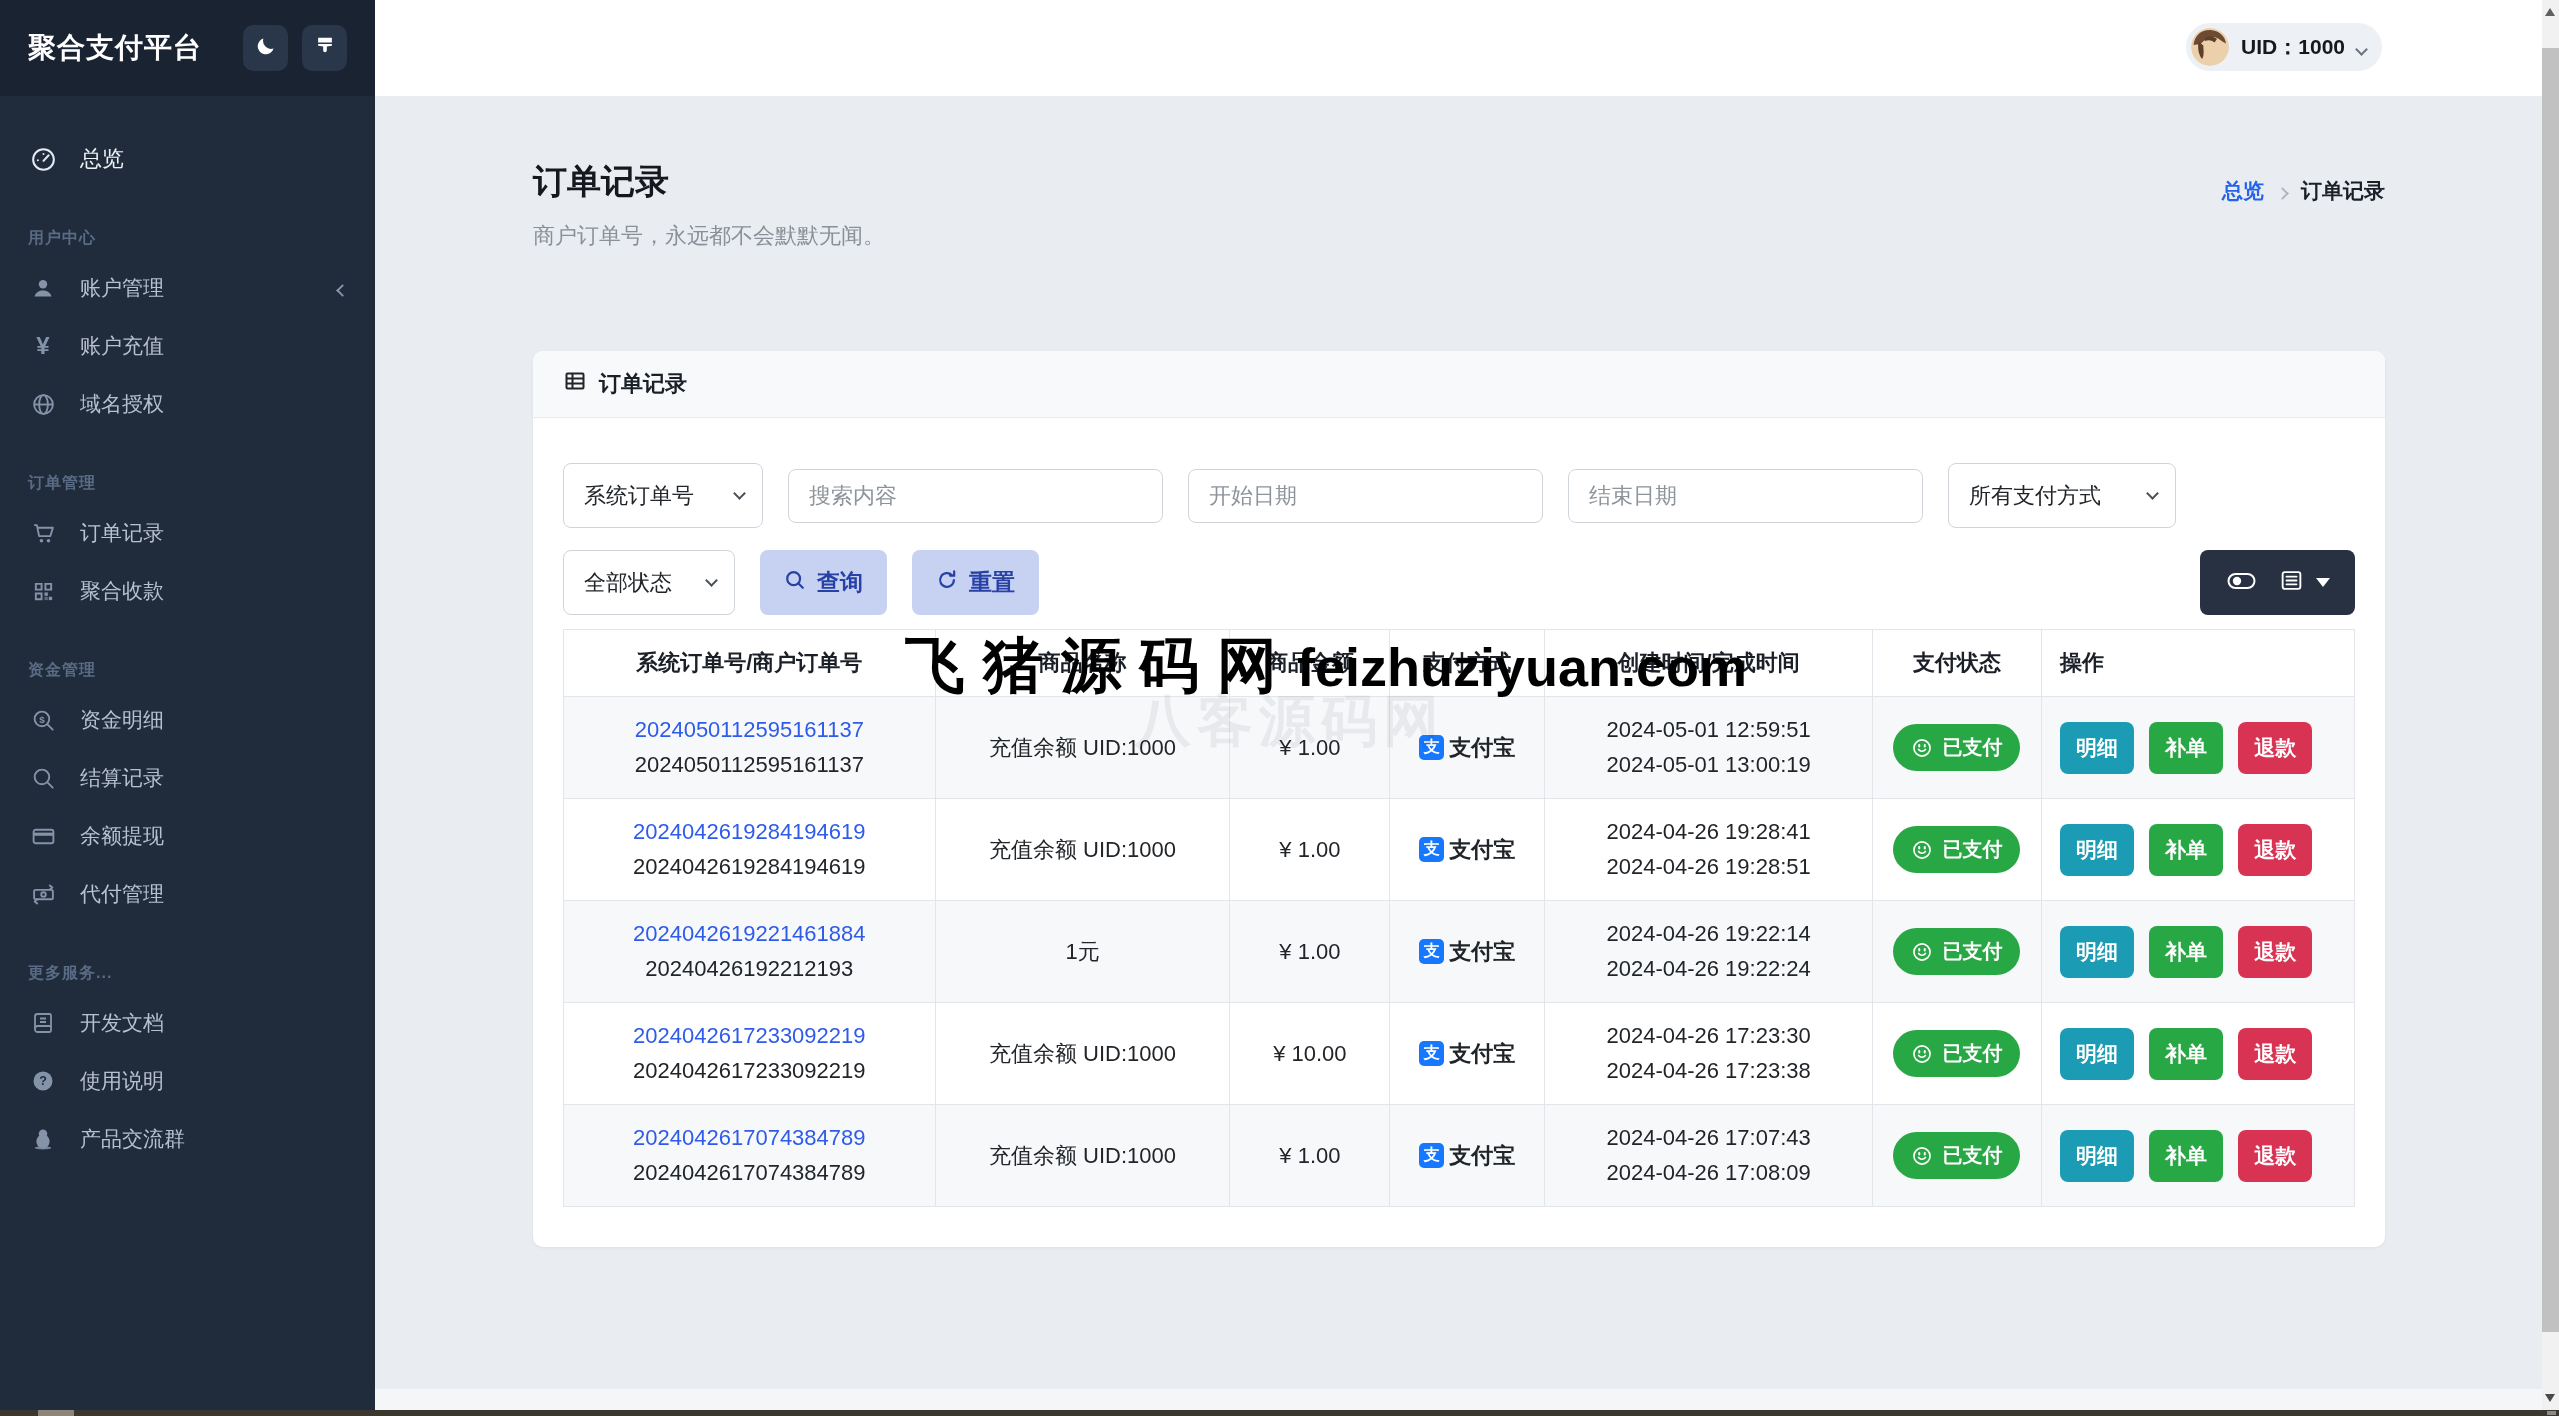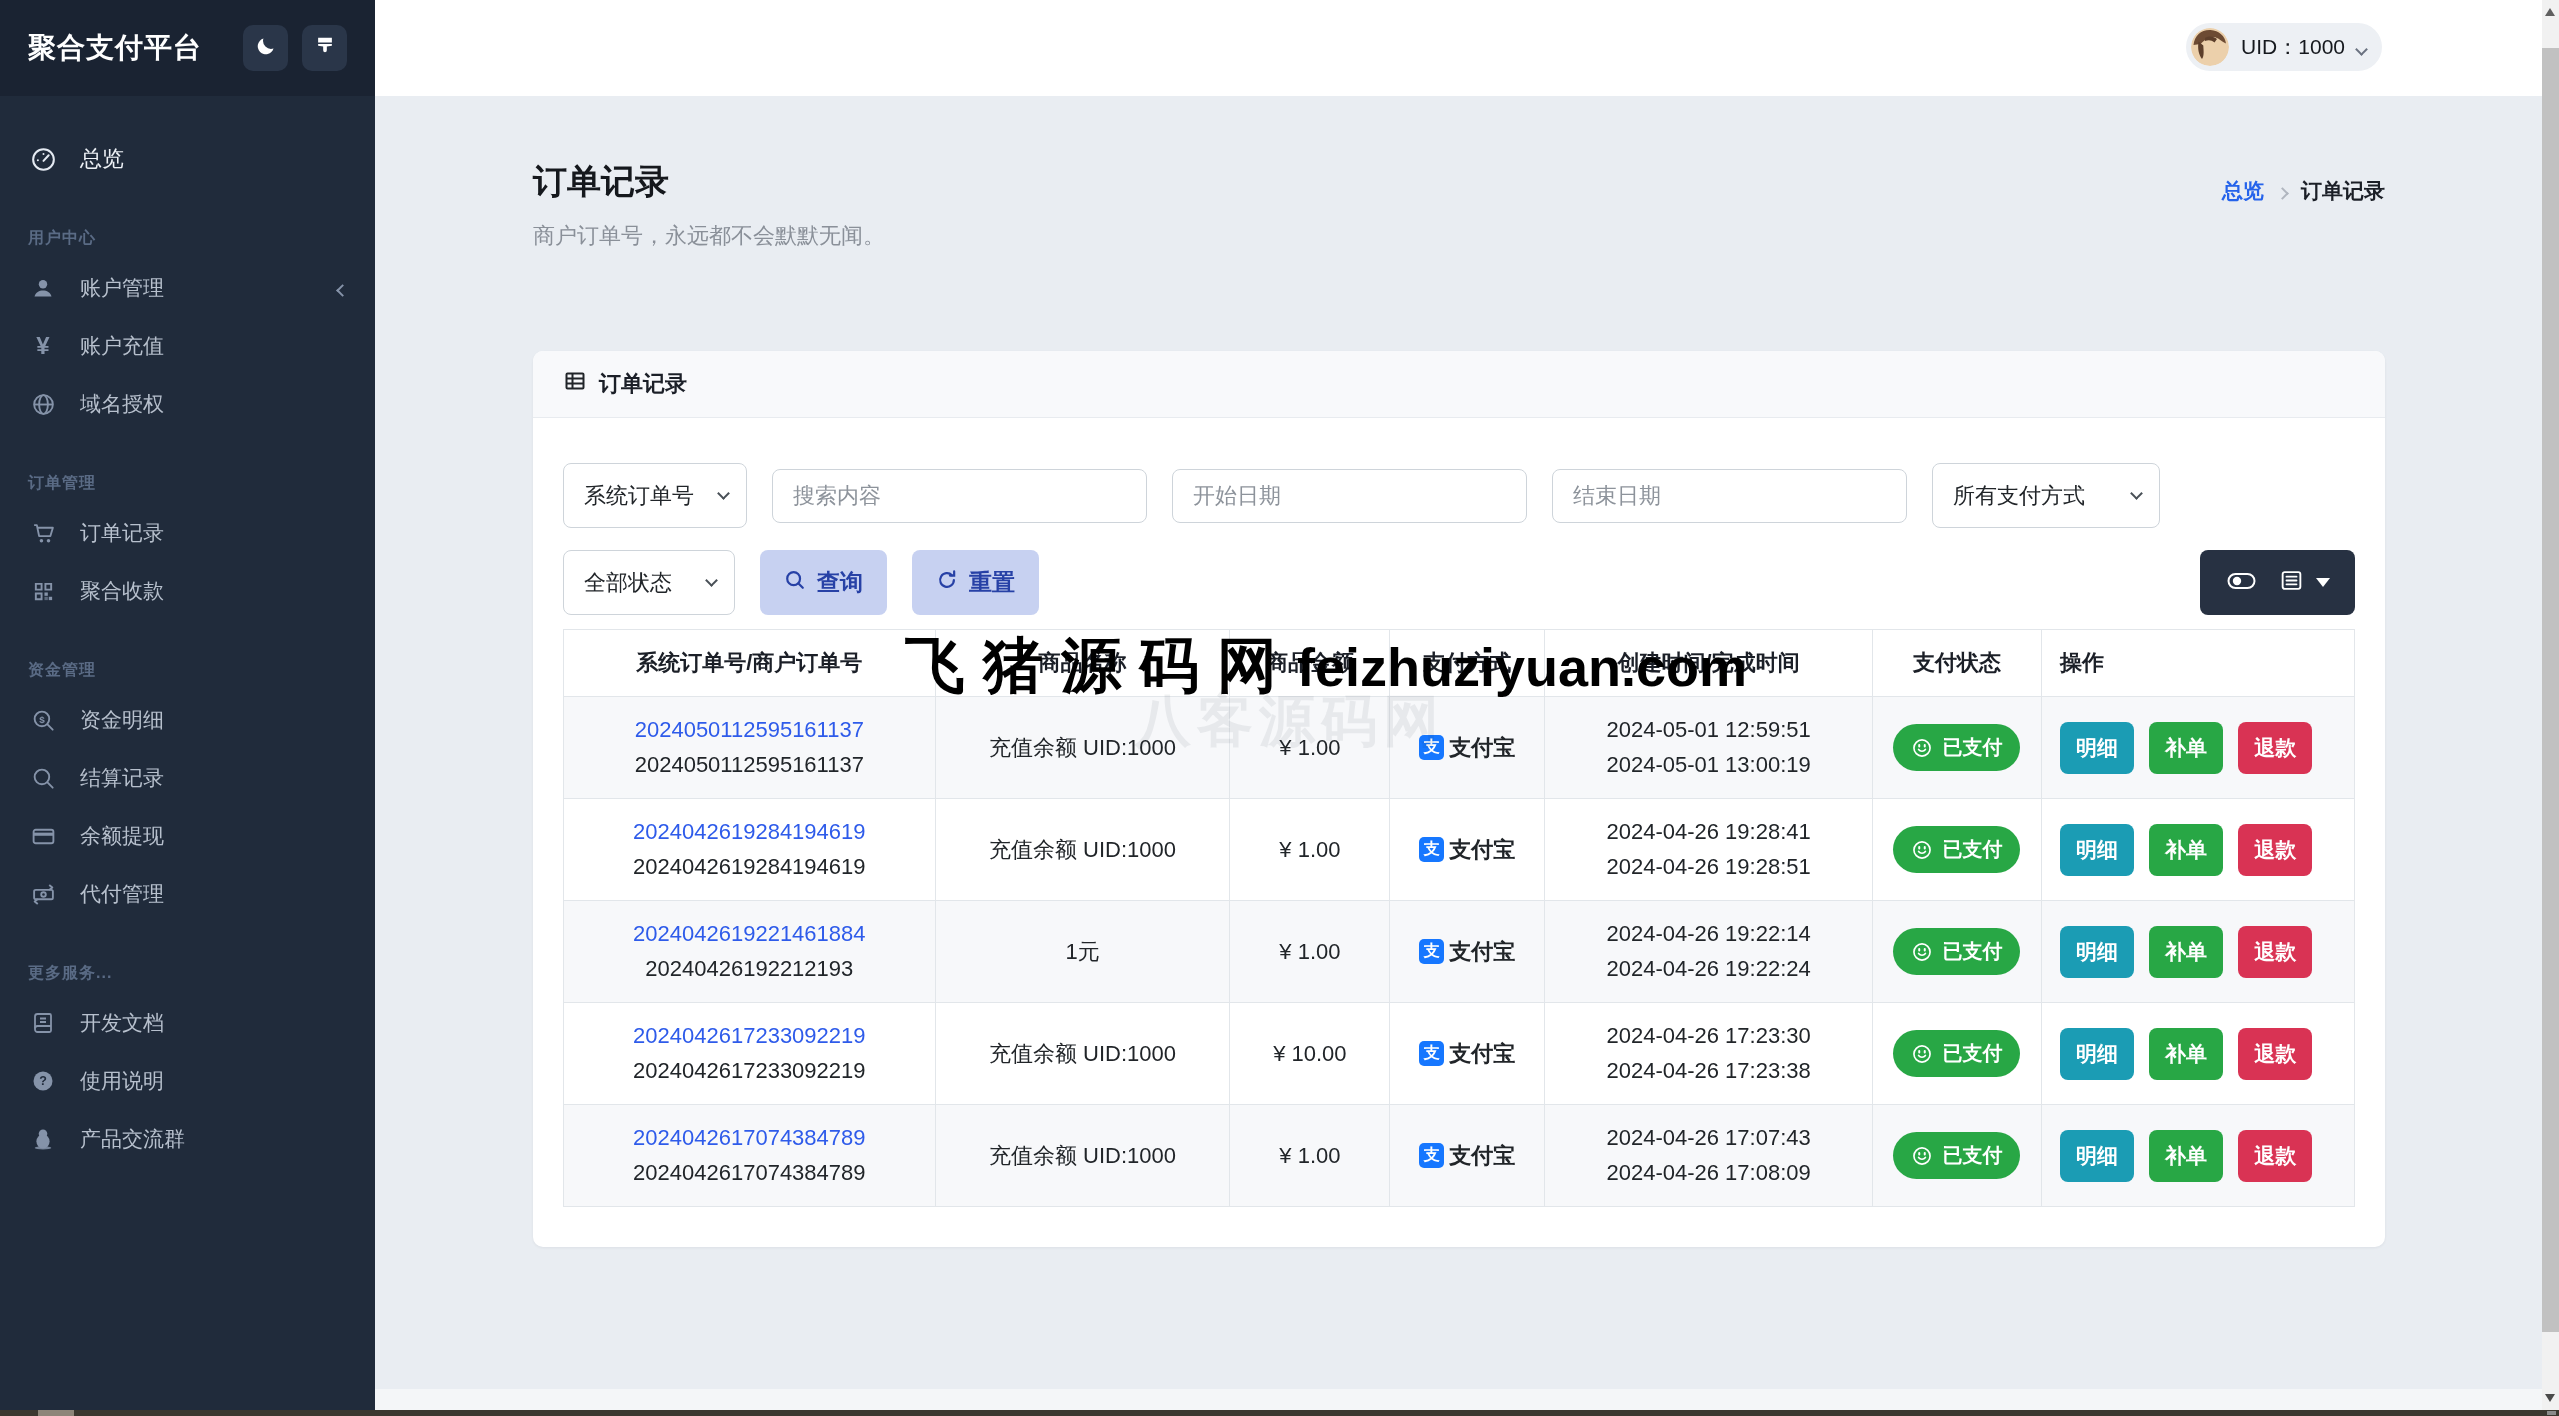--- a/index.html
+++ b/index.html
@@ -20,21 +20,21 @@
   .nav-label { font-size:16px; font-weight:bold; color:#5a6b85; letter-spacing:1px; margin:40px 28px 10px; }
   .nav-right { margin-left:auto; color:#8593a9; }
   .chev { display:inline-block; width:9px; height:9px; border-right:2px solid currentColor; border-bottom:2px solid currentColor; }
   .chev.down { transform:rotate(45deg); margin-top:-4px; }
   .chev.left { transform:rotate(135deg); }
   .chev.right { transform:rotate(-45deg); }
 
   
   .main { flex:1; display:flex; flex-direction:column; position:relative; min-width:0; }
   .topbar { height:96px; flex:none; background:#fff; position:relative; }
-  .uid-pill { position:absolute; right:177px; top:23px; height:48px; background:#edf0f4; border-radius:24px; display:flex; align-items:center; gap:12px; padding:0 16px 0 5px; font-size:21px; font-weight:400; color:#15181d; cursor:pointer; }
+  .uid-pill { position:absolute; right:177px; top:23px; height:48px; background:#edf0f4; border-radius:24px; display:flex; align-items:center; gap:12px; padding:0 16px 0 5px; font-size:21px; font-weight:700; color:#15181d; cursor:pointer; }
   .avatar { width:38px; height:38px; border-radius:50%; overflow:hidden; flex:none; }
   .uid-chev { color:#6b7280; }
 
   .content { flex:1; padding:0 174px 0 158px; position:relative; }
   .page-head { padding-top:63px; display:flex; justify-content:space-between; align-items:flex-start; }
   .page-title { font-size:34px; font-weight:bold; color:#15181d; }
   .page-sub { margin-top:16px; font-size:22px; color:#8a9099; }
   .breadcrumb { display:flex; align-items:center; gap:14px; padding-top:18px; font-size:21px; font-weight:bold; }
   .bc-home { color:#2563eb; cursor:pointer; }
   .bc-sep { color:#b0b6bf; }
@@ -44,21 +44,21 @@
   .card { margin-top:100px; background:#fff; border-radius:10px; box-shadow:0 1px 3px rgba(16,24,40,.06); overflow:hidden; }
   .card-header { height:67px; background:#f8f9fb; border-bottom:1px solid #e8ebef; display:flex; align-items:center; gap:12px; padding:0 30px; font-size:22px; font-weight:bold; color:#1b1f27; }
   .card-body { padding:45px 30px 40px; }
 
   .frow { display:flex; gap:25px; align-items:center; }
   .frow + .frow { margin-top:22px; }
   .fselect { height:65px; border:1px solid #ced4da; border-radius:8px; background:#fff; font-size:22px; color:#212529; display:flex; align-items:center; justify-content:space-between; gap:14px; padding:0 18px 0 20px; cursor:pointer; }
   .fselect .chev { color:#495057; }
   .finput { height:54px; border:1px solid #ced4da; border-radius:8px; background:#fff; font-size:22px; color:#c2410c; padding:0 20px; font-family:inherit; outline:none; }
   .finput::placeholder { color:#8d939b; }
-  .w-type { width:184px; } .w-search { width:375px; } .w-date { width:355px; } .w-pay { width:228px; } .w-status { width:172px; }
+  .w-type { width:200px; } .w-search { width:375px; } .w-date { width:355px; } .w-pay { width:228px; } .w-status { width:172px; }
   .btn { height:65px; border:none; border-radius:8px; background:#c7d1f1; color:#2741a6; font-size:23px; font-weight:bold; display:flex; align-items:center; gap:11px; padding:0 24px; cursor:pointer; font-family:inherit; }
   .view-group { margin-left:auto; width:155px; height:65px; background:#273142; border-radius:8px; display:flex; align-items:center; justify-content:center; gap:22px; cursor:pointer; }
   .caret-down { width:0; height:0; border-left:7px solid transparent; border-right:7px solid transparent; border-top:9px solid #fff; margin-left:-10px; }
 
   
   .otable { width:100%; border-collapse:collapse; margin-top:14px; font-size:22px; color:#212529;padding-left:14px; }
   .otable th, .otable td { border:1px solid #e2e6ea; text-align:center; vertical-align:middle; }
   .otable th { font-weight:bold; color:#1b1f27; padding:18px 10px; background:#fff; }
   .otable td { padding:20px 12px; }
   .otable tbody tr:nth-child(odd) { background:#f7f8fa; }

